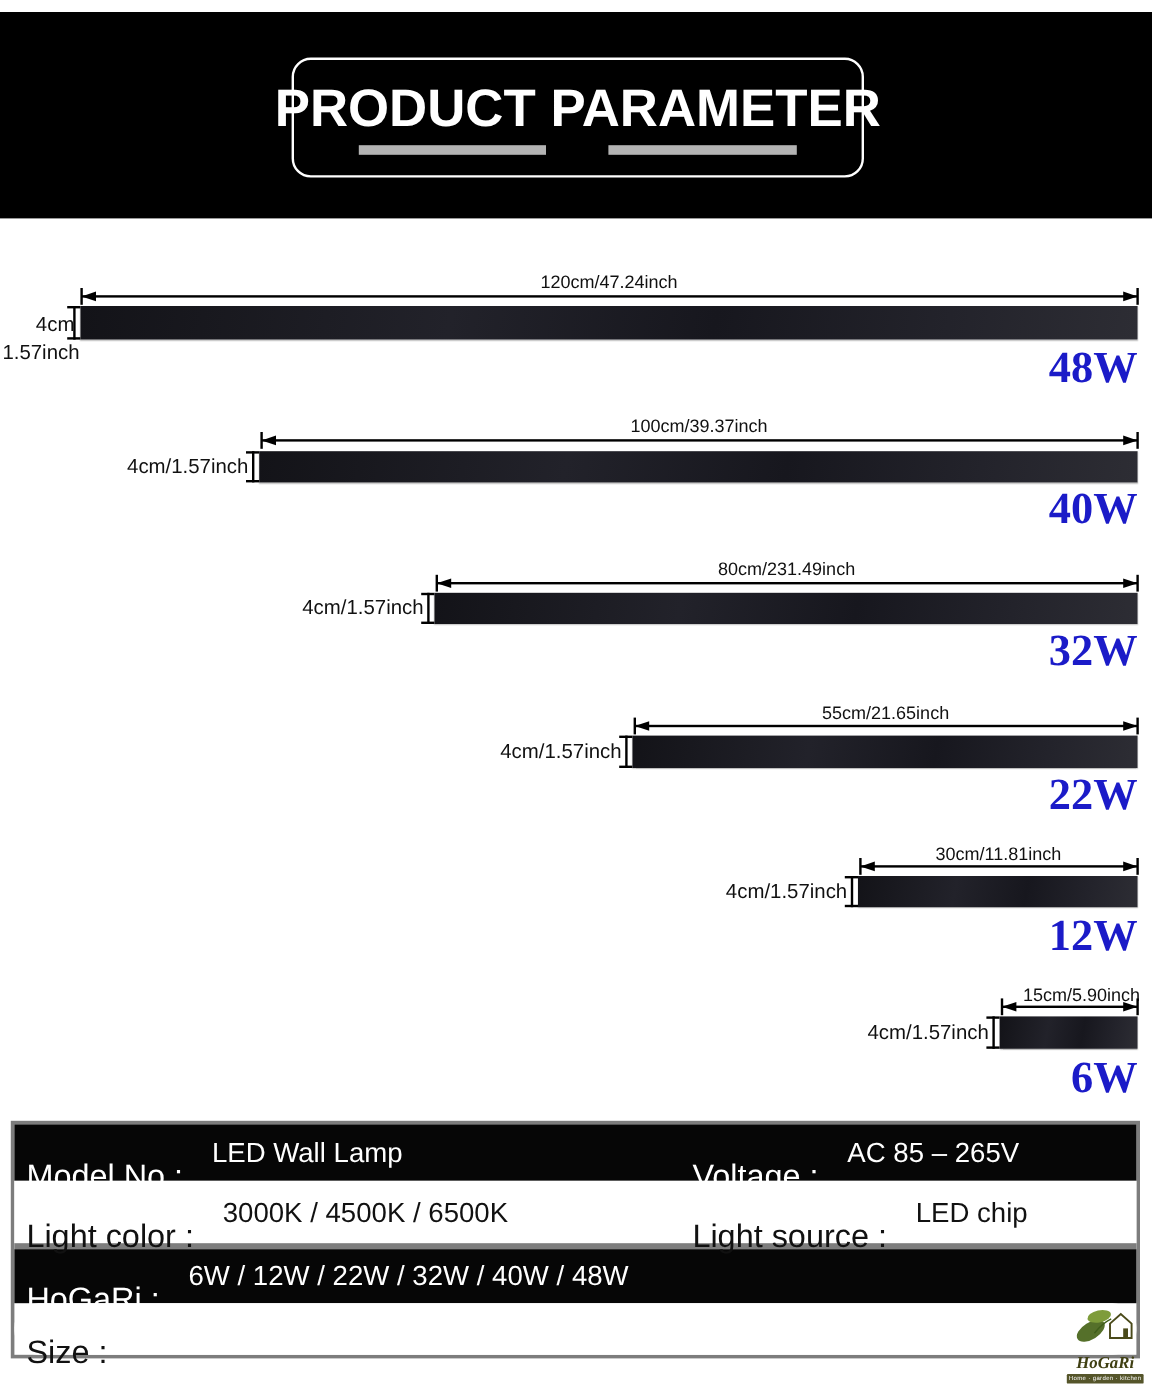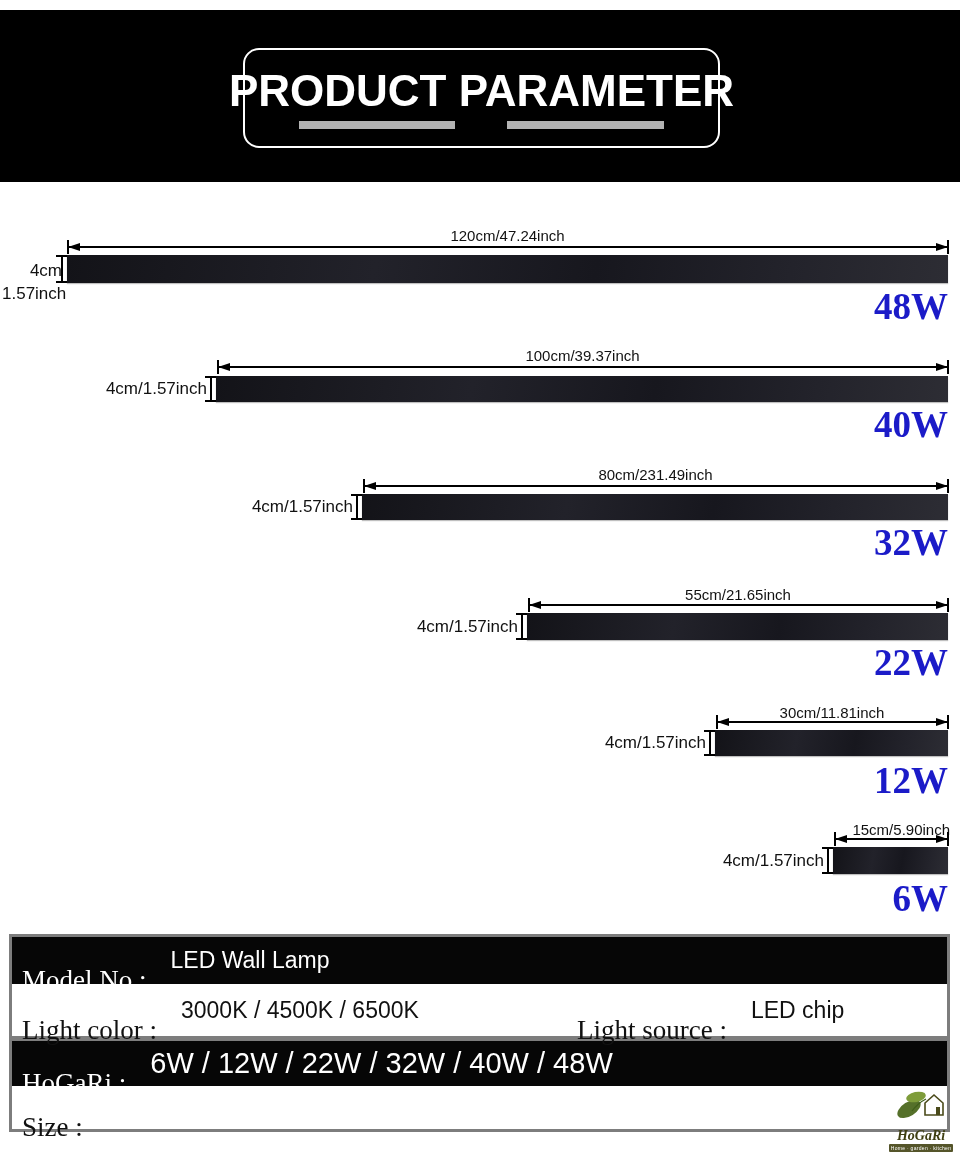--- a/index.html
+++ b/index.html
@@ -74,24 +74,24 @@
   .spec-row.light { background:#ffffff; color:#111111; }
   .row-1 { height:47px; } .row-2 { height:52px; }
   .row-3 { height:45px; } .row-4 { height:43px;border-radius:20px; }
   .spec-sep { height:5px; background:#7d7d7d; width:100%; }
   .spec-cell {
     display:flex; align-items:center; padding-left:10px; white-space:nowrap;
   }
   .cell-left  { width:555px; flex:0 0 555px; }
   .cell-right { flex:1; }
   .spec-label {
-    font-family:Liberation Serif, serif; font-size:27px; margin-right:24px;margin-top:40px;
+    font-family:Liberation Sans, sans-serif; font-size:27px; margin-right:24px;margin-top:40px;
   }
   .spec-value { font-size:23px; }
-  .row-3 .spec-value, .row-4 .spec-value { font-size:29px; }
+  .row-3 .spec-value, .row-4 .spec-value { font-size:23px; }
 
   
   .logo { position:absolute; left:889px; top:1083px; width:64px; z-index:5; text-align:center; }
   .logo-name {
     font-family:"Liberation Serif", serif; font-style:italic; font-weight:bold;
     font-size:14px; color:#3f3f12; line-height:15px; margin-top:1px;
   }
   .logo-tagline {
     margin-top:1px; background:#55552a; color:#ffffff; font-size:5px;
     line-height:8px; border-radius:1px; padding:0 1px; letter-spacing:0.3px;
@@ -183,20 +183,24 @@
     <div class="bracket" style="left:827px;top:847px;height:27px"></div>
     <div class="side-label" style="left:678px;top:851px;width:146px">4cm/1.57inch</div>
     <div class="watt" style="top: 880px; color: rgb(27, 27, 200);">6W</div>
   </div>
 
   <div class="spec-table">
     <div class="spec-row dark row-1">
       <div class="spec-cell cell-left">
         <span class="spec-label">Model No :</span>
         <span class="spec-value">LED Wall Lamp</span>
+      </div>
+      <div class="spec-cell cell-right">
+        <span class="spec-label">Voltage :</span>
+        <span class="spec-value">AC 85 – 265V</span>
       </div>
     </div>
     <div class="spec-row light row-2">
       <div class="spec-cell cell-left">
         <span class="spec-label">Light color :</span>
         <span class="spec-value">3000K / 4500K / 6500K</span>
       </div>
       <div class="spec-cell cell-right">
         <span class="spec-label">Light source :</span>
         <span class="spec-value">LED chip</span>

